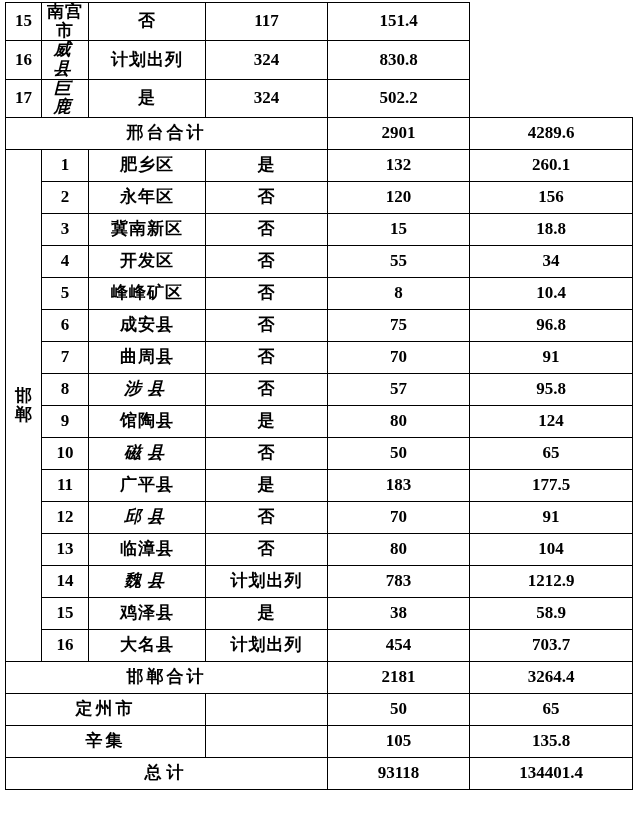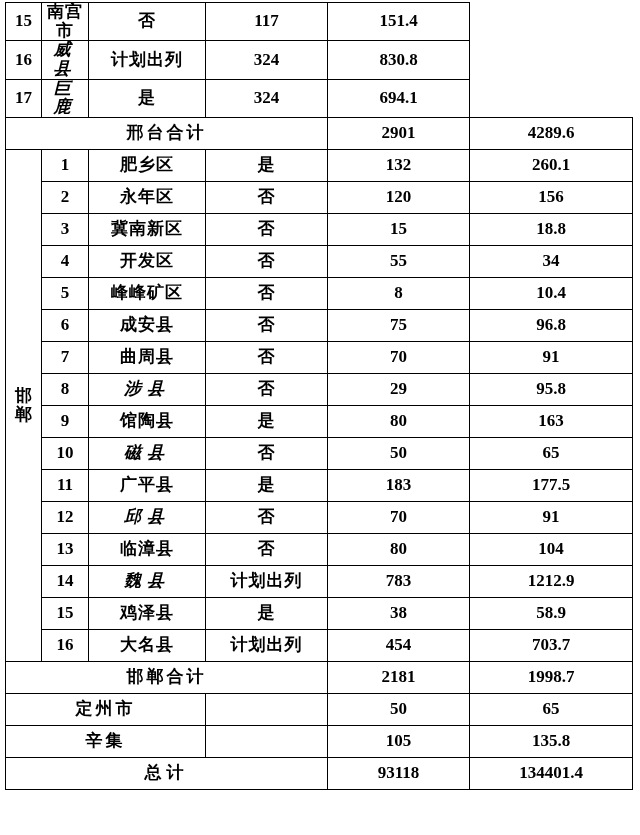--- a/index.html
+++ b/index.html
@@ -96,21 +96,21 @@
         <td class="name wide">威 县</td>
         <td class="flag">计划出列</td>
         <td class="num">324</td>
         <td class="val">830.8</td>
       </tr>
       <tr>
         <td class="idx">17</td>
         <td class="name wide">巨 鹿</td>
         <td class="flag">是</td>
         <td class="num">324</td>
-        <td class="val">694.1</td>
+        <td class="val">502.2</td>
       </tr>
       <tr>
         <td class="subtotal" colspan="4">邢台合计</td>
         <td class="num">2901</td>
         <td class="val">4289.6</td>
       </tr>
 
       <tr>
         <td class="region" rowspan="16">
           <span>邯</span>
@@ -161,29 +161,29 @@
         <td class="idx">7</td>
         <td class="name">曲周县</td>
         <td class="flag">否</td>
         <td class="num">70</td>
         <td class="val">91</td>
       </tr>
       <tr>
         <td class="idx">8</td>
         <td class="name wide">涉县</td>
         <td class="flag">否</td>
-        <td class="num">29</td>
+        <td class="num">57</td>
         <td class="val">95.8</td>
       </tr>
       <tr>
         <td class="idx">9</td>
         <td class="name">馆陶县</td>
         <td class="flag">是</td>
         <td class="num">80</td>
-        <td class="val">163</td>
+        <td class="val">124</td>
       </tr>
       <tr>
         <td class="idx">10</td>
         <td class="name wide">磁县</td>
         <td class="flag">否</td>
         <td class="num">50</td>
         <td class="val">65</td>
       </tr>
       <tr>
         <td class="idx">11</td>
@@ -224,21 +224,21 @@
         <td class="idx">16</td>
         <td class="name">大名县</td>
         <td class="flag">计划出列</td>
         <td class="num">454</td>
         <td class="val">703.7</td>
       </tr>
 
       <tr>
         <td class="subtotal" colspan="4">邯郸合计</td>
         <td class="num">2181</td>
-        <td class="val">1998.7</td>
+        <td class="val">3264.4</td>
       </tr>
 
       <tr>
         <td class="subtotal" colspan="3">定州市</td>
         <td></td>
         <td class="num">50</td>
         <td class="val">65</td>
       </tr>
       <tr>
         <td class="subtotal" colspan="3">辛集</td>

